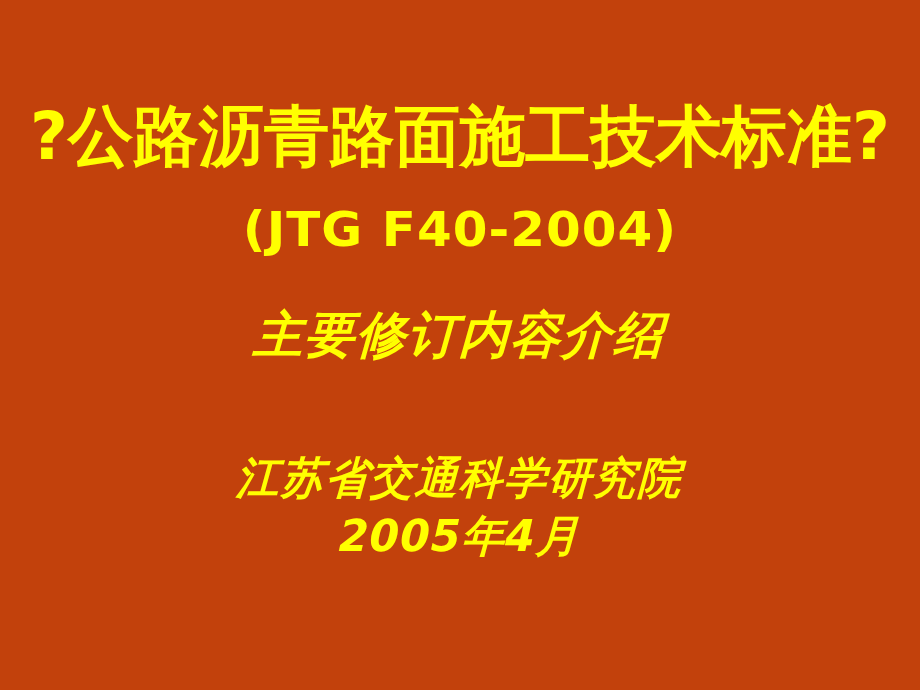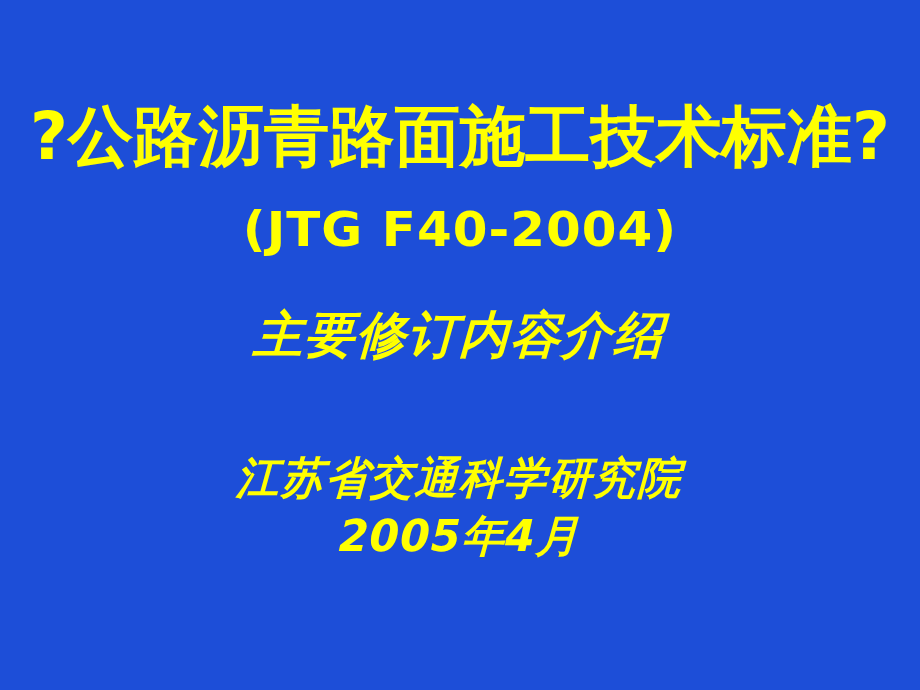--- a/index.html
+++ b/index.html
@@ -91,21 +91,21 @@
     font-weight: bold;
     letter-spacing: 1px;
     font-style: italic;
     transform: scaleX(0.97) skewX(-2deg);
     transform-origin: center top;
   }
 </style>
 </head>
 <body style="background: rgb(0, 0, 102);">
 
-<div id="slide" style="background: #1d4ed8; padding-left: 28px;">
+<div id="slide" style="background: #c2410c; padding-left: 28px;">
 
   <div class="line title-main" style="color: rgb(255, 255, 0);">?公路沥青路面施工技术标准?</div>
 
   <div class="line title-code" style="color: rgb(255, 255, 0);">(JTG  F40-2004)</div>
 
   <div class="line subtitle" style="color: rgb(255, 255, 0);">主要修订内容介绍</div>
 
   <div class="line org" style="color: rgb(255, 255, 0);">江苏省交通科学研究院</div>
 
   <div class="line date" style="color: rgb(255, 255, 0);">2005年4月</div>

